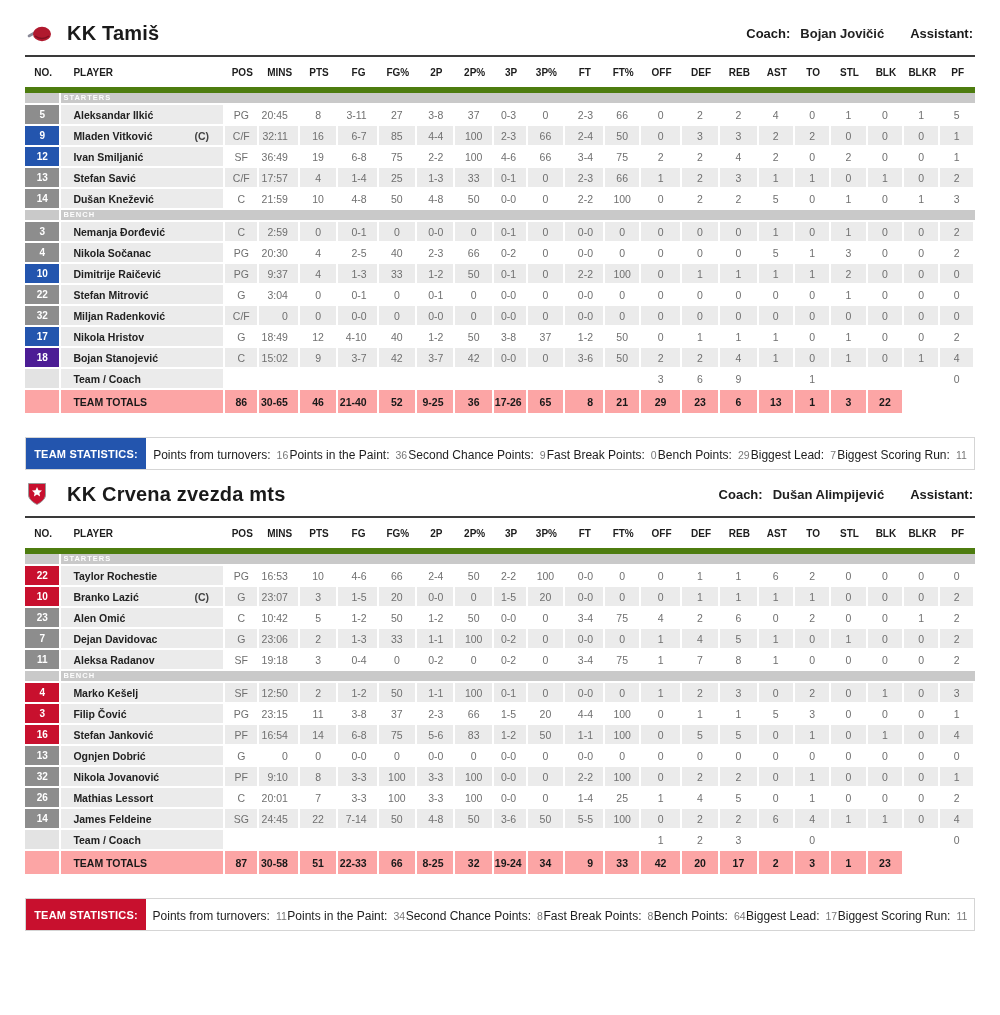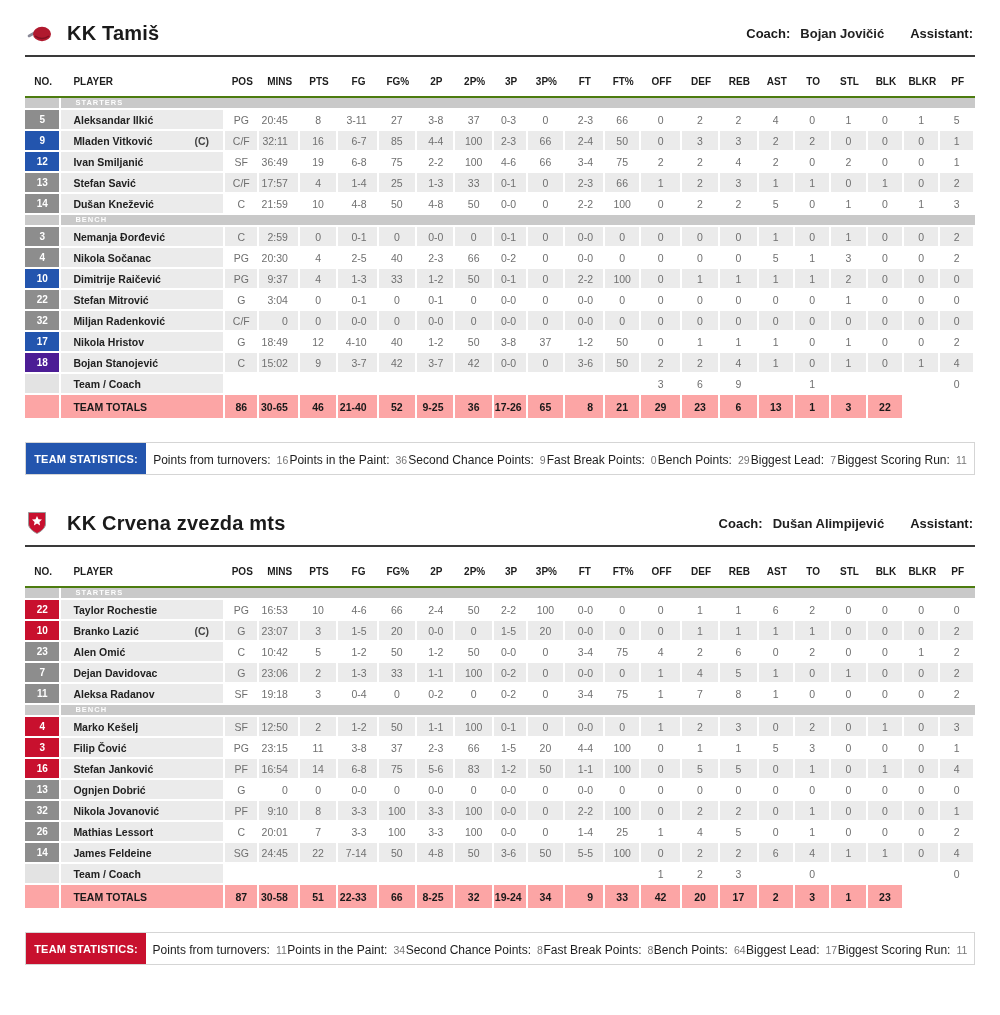--- a/index.html
+++ b/index.html
@@ -1,47 +1,47 @@
 <!DOCTYPE html>
 <html><head>
 <meta charset="utf-8">
 <style>
   * { box-sizing: border-box; }
   html,body { margin:0; padding:0; background:#fff; }
   body { font-family:"Liberation Sans", sans-serif; color:#222; }
   .page { width:1000px; min-height:1015px; padding:10px 25px 20px; margin:0 auto; }
 
-  .team { margin-bottom:24px; }
+  .team { }
   .team-header { display:flex; align-items:center; padding:12px 2px 10px; }
   .logo { width:28px; display:flex; align-items:center; }
   .team-name { font-size:20px; font-weight:bold; margin:0 0 0 12px; color:#1a1a1a; letter-spacing:.2px; }
   .coach-block { margin-left:auto; display:flex; align-items:flex-end; font-size:13px; }
   .coach-label { font-weight:bold; color:#1a1a1a; }
   .coach-name { font-weight:bold; color:#222; margin:0 26px 0 10px; }
   .assistant-label { font-weight:bold; color:#1a1a1a; }
 
   table.box { border-collapse:separate; border-spacing:0; table-layout:fixed; width:950px;
               border-top:2px solid #3a3a3a; }
-  th { font-size:10px; font-weight:bold; color:#1d1d1d; padding:19px 2px 9px; text-align:center;
-       background:#fff; border-bottom:2px solid #4d7c0f; white-space:nowrap; }
+  th { font-size:10px; font-weight:bold; color:#1d1d1d; padding:10px 2px 9px; text-align:center;
+       background:#fff; border-bottom:6px solid #4d7c0f; white-space:nowrap; }
   th.left { text-align:left; padding-left:12px; }
   td { height:21px; font-size:10.5px; white-space:nowrap; overflow:hidden; }
   td.no { color:#fff; font-weight:bold; text-align:center; font-size:10px;
           border-right:2px solid #fff; border-bottom:2px solid #fff; }
   td.pname { background:#ebebeb; padding-left:12px; font-weight:bold; color:#222;
              border-right:2px solid #fff; border-bottom:2px solid #fff; position:relative; }
   .cap { position:absolute; right:14px; top:0; line-height:21px; color:#444; font-weight:bold; }
   td.st { color:#6f6f6f; text-align:center; background:#fff;
           border-right:2px solid #fff; border-bottom:2px solid #fff; }
   td.st.a-r { text-align:right; padding-right:10px; }
   tr.shaded td.st { background:#ebebeb; }
   tr.band td { height:10px; background:#c9c9c9; border-bottom:2px solid #fff; padding:0; }
   tr.band td.bandno { border-right:2px solid #fff; }
   tr.band span { display:block; font-size:7.5px; line-height:10px; color:#fdfdfd; font-weight:bold;
-                 letter-spacing:1px; padding-left:14px; }
+                 letter-spacing:1px; padding-left:2px; }
   tr.coach-row td.no { background:#e3e3e3; }
   tr.totals td { background:#c6c6c6; color:#191919; font-weight:bold; height:25px; }
   tr.totals td.pname, tr.totals td.st { background:#fca5a5; color:#191919; }
 
   .statsbar { width:950px; margin-top:22px; border:1px solid #d5d5d5; display:flex;
               align-items:stretch; height:33px; }
   .stats-title { color:#fff; font-weight:bold; font-size:11px; letter-spacing:.2px;
                  display:flex; align-items:center; justify-content:center; flex:0 0 120px; }
   .stats-items { flex:1; display:flex; align-items:center; justify-content:space-evenly; padding:0 6px; }
   .pair { white-space:nowrap; }

